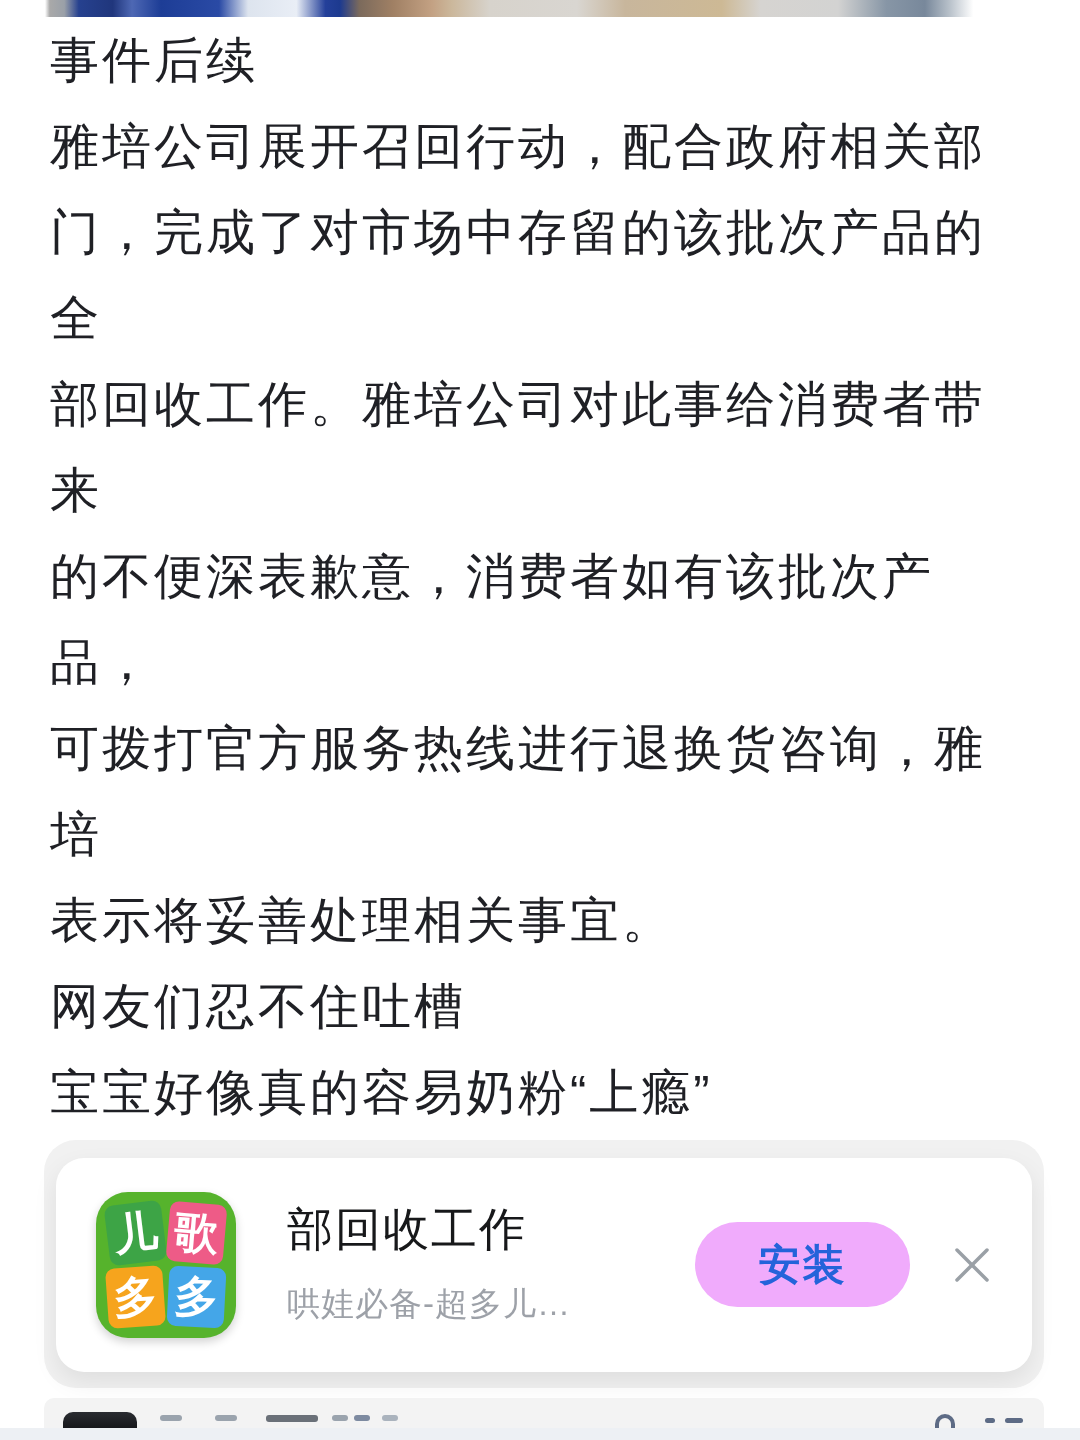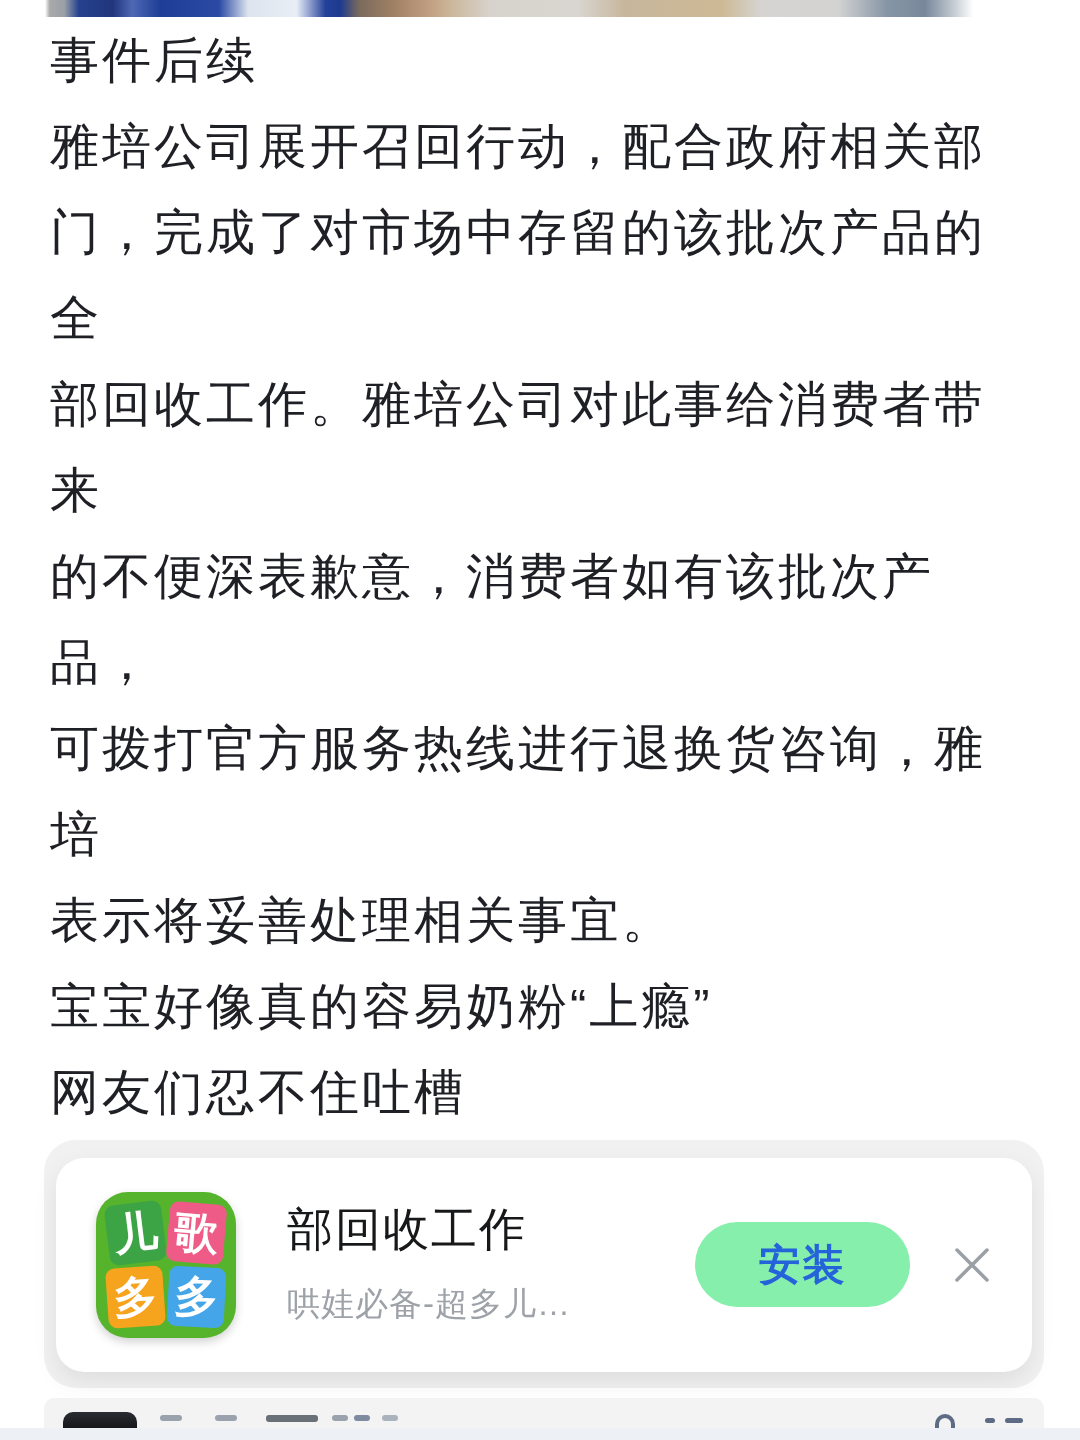--- a/index.html
+++ b/index.html
@@ -57,21 +57,21 @@
   .app-name{
     position:absolute;left:231px;top:44px;font-size:46px;color:#17181a;
     font-weight:500;letter-spacing:2px;line-height:1.2;
   }
   .app-desc{
     position:absolute;left:231px;top:126px;font-size:33px;color:#9da1a8;
     letter-spacing:1px;line-height:1.2;white-space:nowrap;
   }
   .install-btn{
     position:absolute;left:639px;top:64px;width:215px;height:85px;
-    border:none;border-radius:44px;background:#86efac;cursor:pointer;
+    border:none;border-radius:44px;background:#f0abfc;cursor:pointer;
     display:flex;align-items:center;justify-content:center;
     font-family:inherit;font-size:42px;font-weight:bold;letter-spacing:2px;
   }
   .close-btn{
     position:absolute;left:893px;top:84px;width:46px;height:46px;
     background:none;border:none;padding:0;cursor:pointer;
     display:flex;align-items:center;justify-content:center;
   }
   
   .next-panel{
@@ -109,22 +109,22 @@
 <div class="photo-strip"></div>
 
 <div class="article">
   <p class="heading">事件后续</p>
   <p class="block" id="para">雅培公司展开召回行动，配合政府相关部
 门，完成了对市场中存留的该批次产品的全
 部回收工作。雅培公司对此事给消费者带来
 的不便深表歉意，消费者如有该批次产品，
 可拨打官方服务热线进行退换货咨询，雅培
 表示将妥善处理相关事宜。</p>
+  <p class="block">网友们忍不住吐槽</p>
   <p class="block">宝宝好像真的容易奶粉“上瘾”</p>
-  <p class="block">网友们忍不住吐槽</p>
 </div>
 
 <div class="ad-backdrop"></div>
 
 <div class="ad-card">
   <div class="app-icon" style="background-color: rgb(86, 179, 44);">
     <span class="tile tile-0" style="background-color: rgb(61, 164, 70);">儿</span>
     <span class="tile tile-1" style="background-color: rgb(238, 91, 135);">歌</span>
     <span class="tile tile-2" style="background-color: rgb(246, 164, 29);">多</span>
     <span class="tile tile-3" style="background-color: rgb(68, 166, 232);">多</span>

